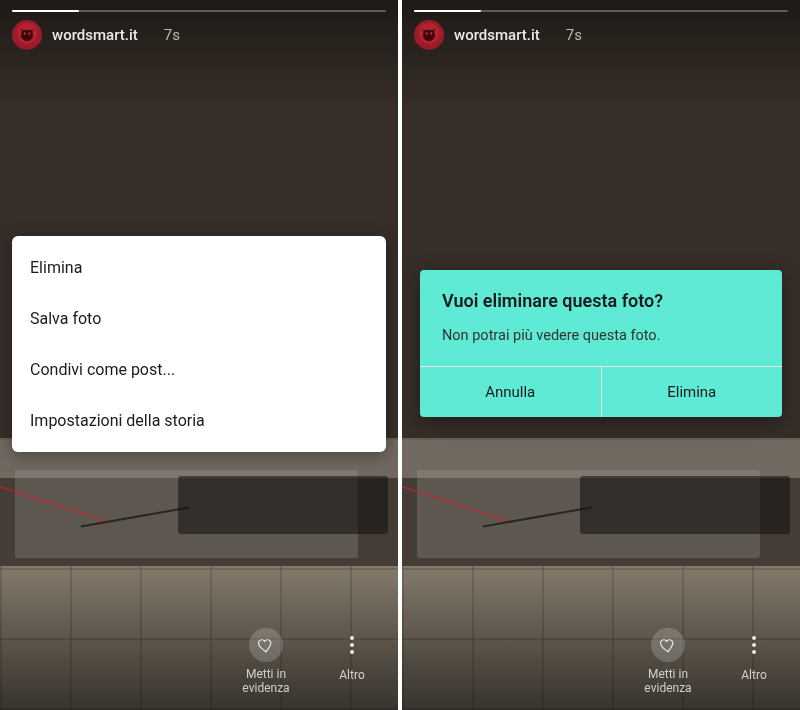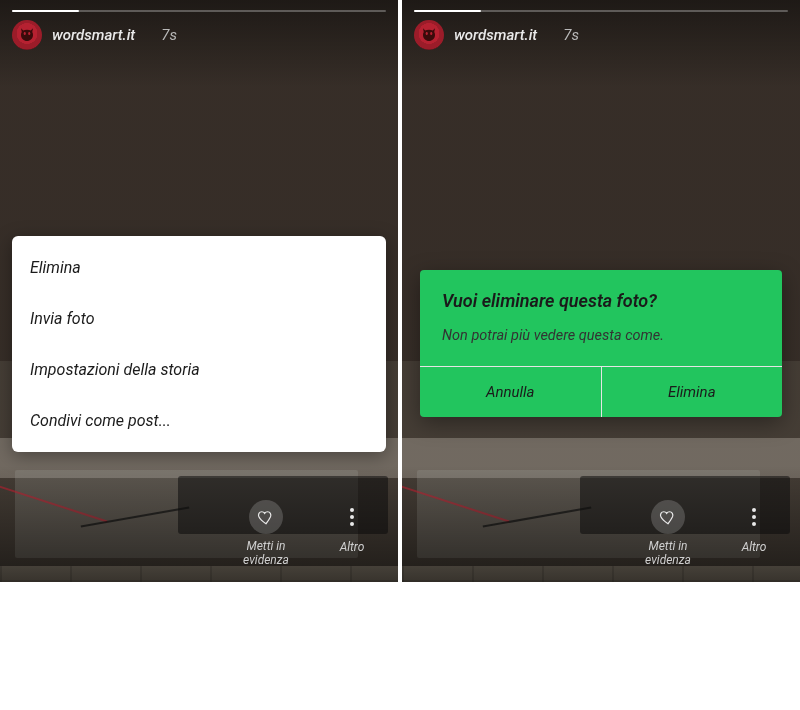--- a/index.html
+++ b/index.html
@@ -1,17 +1,17 @@
 <!DOCTYPE html>
 <html><head>
 <meta charset="utf-8">
 <style>
   html,body{margin:0;padding:0;width:800px;height:710px;font-family:-apple-system,BlinkMacSystemFont,"Segoe UI",Roboto,Helvetica,Arial,sans-serif;background:#fff;}
   .wrap{display:flex;width:800px;height:710px;}
-  .pane{position:relative;width:398px;height:582px;overflow:hidden;font-style:italic;}
+  .pane{position:relative;width:398px;height:710px;overflow:hidden;}
   .pane+.pane{margin-left:4px;}
   .story-bg{position:absolute;inset:0;}
   .story-bg::before{content:"";position:absolute;inset:0;
     background:
       linear-gradient(rgba(40,34,30,.58),rgba(40,34,30,.58)),
       linear-gradient(180deg,#4a3e35 0%,#4a3e35 62%, #6d6356 62%, #6d6356 100%);
   }
   
   .furniture{position:absolute;left:0;right:0;}
   .shelf{position:absolute;left:0;right:0;top:438px;height:40px;background:#c4beb2;opacity:.35;}
@@ -45,21 +45,21 @@
   .act .circ{width:34px;height:34px;border-radius:50%;background:rgba(255,255,255,.18);display:flex;align-items:center;justify-content:center;margin-bottom:6px;}
   .act svg{width:18px;height:18px;stroke:#e9e9e9;fill:#e9e9e9;}
   .dots3{display:flex;flex-direction:column;gap:3px;align-items:center;justify-content:center;height:34px;margin-bottom:6px;}
   .dots3 i{width:4px;height:4px;border-radius:50%;background:#e9e9e9;display:block;}
 
   
   .sheet{position:absolute;z-index:5;left:12px;right:12px;top:236px;background:#fff;border-radius:6px;box-shadow:0 4px 18px rgba(0,0,0,.35);padding:6px 0;}
   .opt{padding:16px 18px;font-size:16px;color:#1b1b1b;cursor:pointer;}
 
   
-  .dialog{position:absolute;z-index:5;left:18px;right:18px;top:270px;background:#22c55e;border-radius:4px;box-shadow:0 6px 22px rgba(0,0,0,.38);}
+  .dialog{position:absolute;z-index:5;left:18px;right:18px;top:270px;background:#5eead4;border-radius:4px;box-shadow:0 6px 22px rgba(0,0,0,.38);}
   .dlg-title{padding:20px 22px 6px;font-size:18px;font-weight:600;color:#1a1a1a;}
   .dlg-body{padding:10px 22px 22px;font-size:14.5px;color:#333;}
   .dlg-sep{height:1px;background:#e5e5e5;}
   .dlg-actions{display:flex;}
   .dlg-btn{flex:1;text-align:center;padding:16px 0;font-size:15px;color:#1b1b1b;cursor:pointer;}
   .dlg-btn+.dlg-btn{border-left:1px solid #e5e5e5;}
   .line1,.line2{display:block;line-height:1.15;}
 </style>
 </head>
 <body>
@@ -85,23 +85,23 @@
         <svg viewBox="0 0 24 24">
             <path fill="#3a0b0b" d="M4 3l3 3c1.4-.7 3-.9 5-.9s3.6.2 5 .9l3-3-1 5c.8 1.3 1 2.7 1 4 0 4.8-3.8 8-8 8s-8-3.2-8-8c0-1.3.2-2.7 1-4L4 3zM9 12c.8 0 1.5-.9 1.5-2S9.8 8 9 8s-1.5.9-1.5 2 .7 2 1.5 2zm6 0c.8 0 1.5-.9 1.5-2S15.8 8 15 8s-1.5.9-1.5 2 .7 2 1.5 2z"></path>
           </svg>
       </span>
       <span class="uname">wordsmart.it</span>
       <span class="age">7s</span>
     </div>
 
     <div class="sheet">
       <div class="opt">Elimina</div>
-      <div class="opt">Invia foto</div>
+      <div class="opt">Salva foto</div>
+      <div class="opt">Condivi come post...</div>
       <div class="opt">Impostazioni della storia</div>
-      <div class="opt">Condivi come post...</div>
     </div>
 
     <div class="bottom">
       <div class="act">
         <span class="circ">
           <svg viewBox="0 0 24 24">
               <path d="M12 21s-7.5-4.9-9.5-9.2C1 8.4 3 5 6.3 5c2 0 3.3 1.1 3.9 2.1C10.8 6.1 12.1 5 14.1 5 17.4 5 19.4 8.4 18 11.8 16 16.1 12 21 12 21z" fill="none" stroke="#e9e9e9" stroke-width="1.6"></path>
             </svg>
         </span>
         <span class="line1">Metti in</span>
@@ -137,21 +137,21 @@
         <svg viewBox="0 0 24 24">
             <path fill="#3a0b0b" d="M4 3l3 3c1.4-.7 3-.9 5-.9s3.6.2 5 .9l3-3-1 5c.8 1.3 1 2.7 1 4 0 4.8-3.8 8-8 8s-8-3.2-8-8c0-1.3.2-2.7 1-4L4 3zM9 12c.8 0 1.5-.9 1.5-2S9.8 8 9 8s-1.5.9-1.5 2 .7 2 1.5 2zm6 0c.8 0 1.5-.9 1.5-2S15.8 8 15 8s-1.5.9-1.5 2 .7 2 1.5 2z"></path>
           </svg>
       </span>
       <span class="uname">wordsmart.it</span>
       <span class="age">7s</span>
     </div>
 
     <div class="dialog">
       <div class="dlg-title">Vuoi eliminare questa foto?</div>
-      <div class="dlg-body">Non potrai più vedere questa come.</div>
+      <div class="dlg-body">Non potrai più vedere questa foto.</div>
       <div class="dlg-sep"></div>
       <div class="dlg-actions">
         <div class="dlg-btn">Annulla</div>
         <div class="dlg-btn">Elimina</div>
       </div>
     </div>
 
     <div class="bottom">
       <div class="act">
         <span class="circ">

